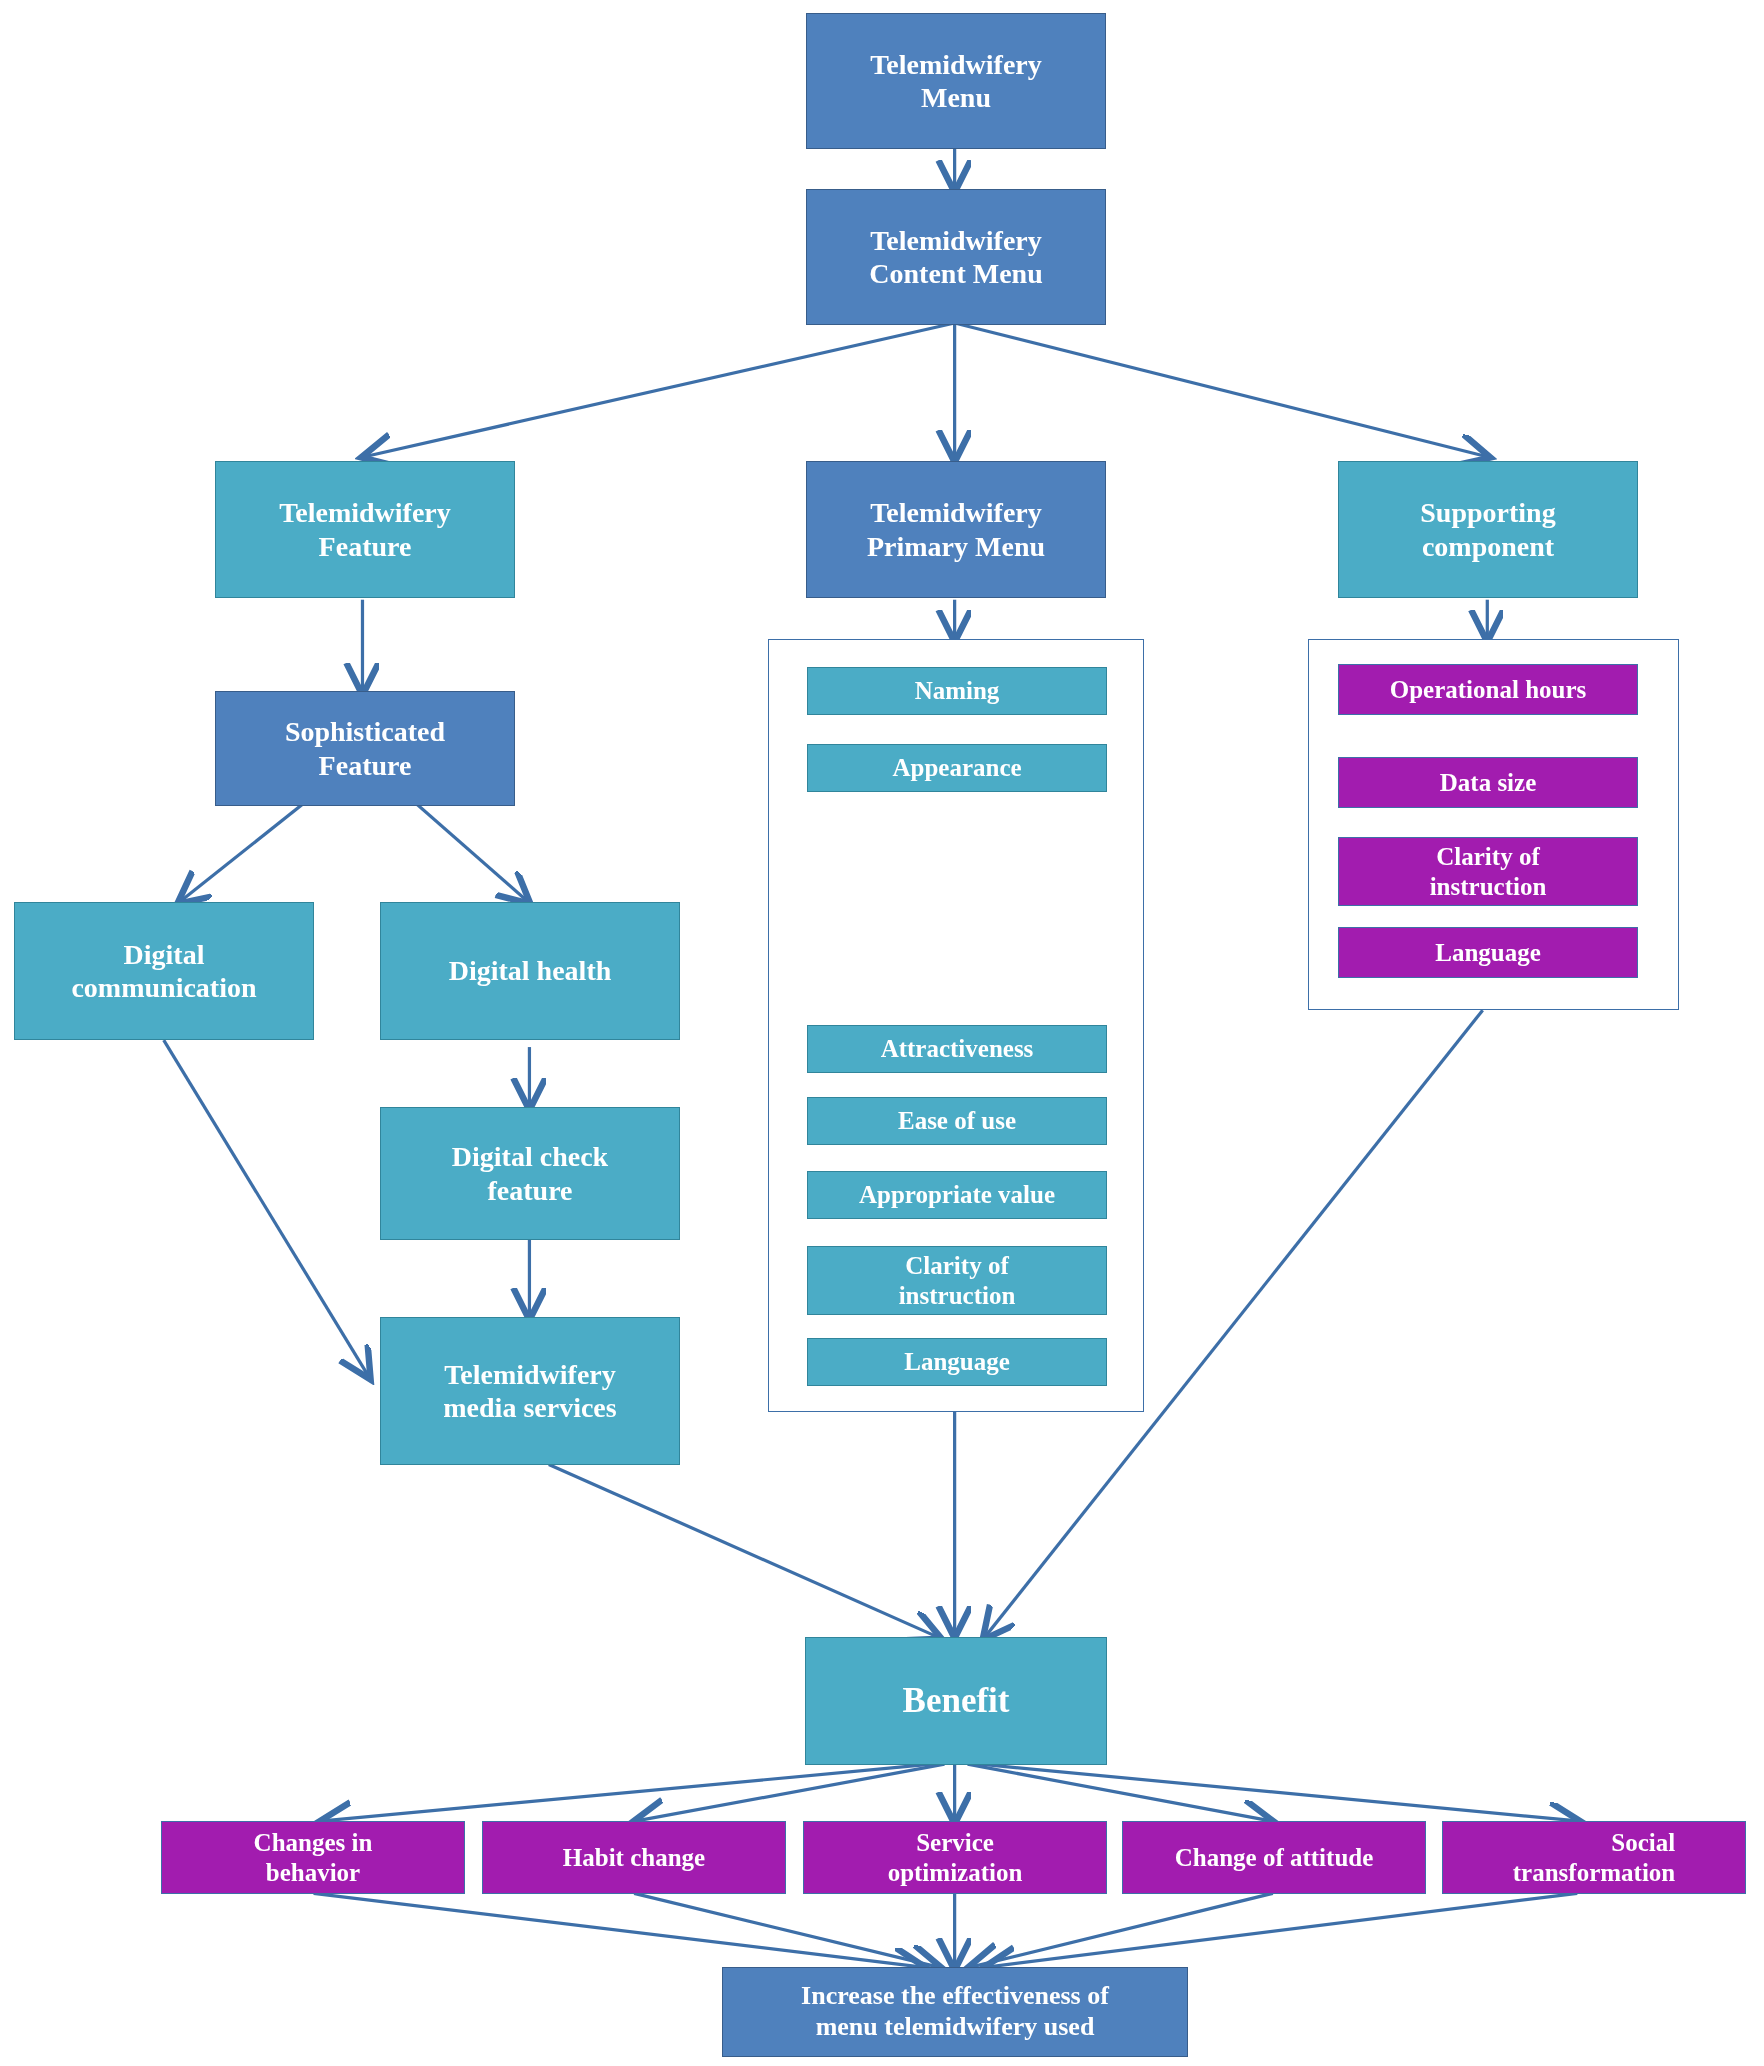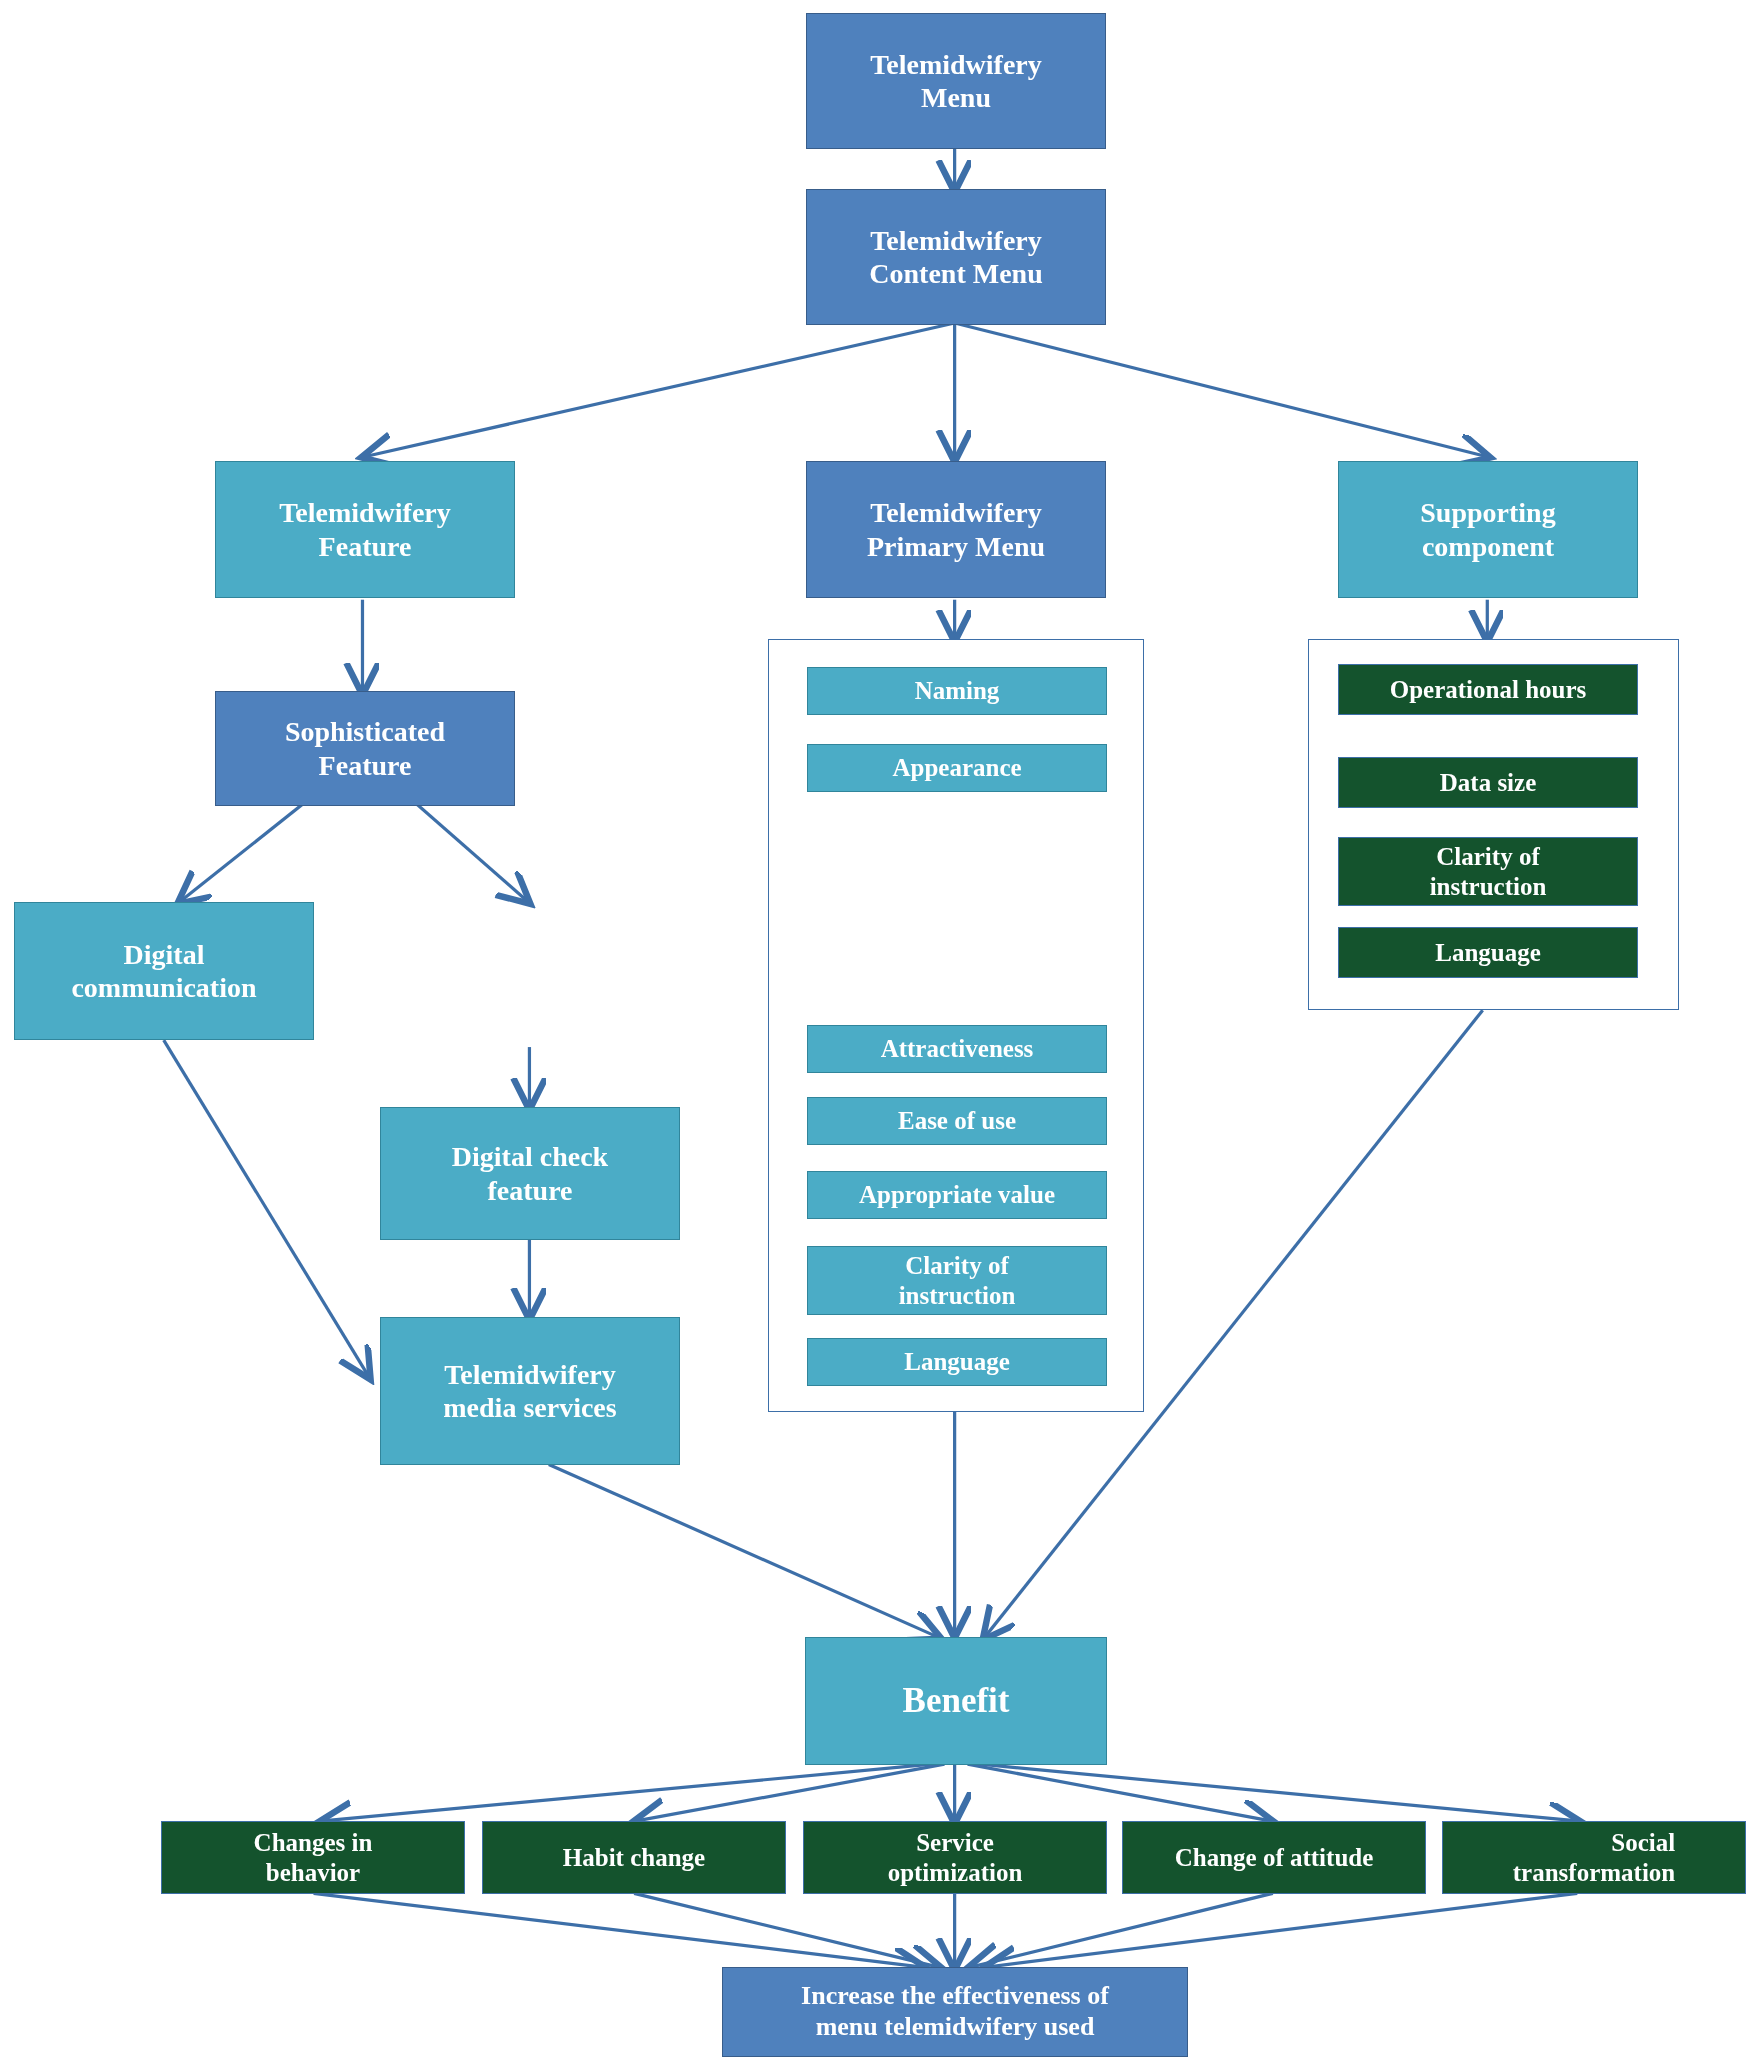--- a/index.html
+++ b/index.html
@@ -35,21 +35,21 @@
   }
   .n-blue{
     background:#4F81BD;
     border:1.4px solid #385D8A;
   }
   .n-teal{
     background:#4BACC6;
     border:1.4px solid #31859B;
   }
   .n-rose{
-    background:#14532d;
+    background:#a21caf;
     border:1.8px solid #3D6FA8;
   }
   .group-box{
     position:absolute;
     box-sizing:border-box;
     background:#ffffff;
     border:1.8px solid #3D6FA8;
     z-index:4;
   }
   .lbl{white-space:pre-line;display:block;padding:0 4.6px;}
@@ -137,20 +137,23 @@
   <div class="node n-blue" style="left:215px; top:691px; width:300px; height:115px; font-size:28px;">
     <span class="lbl">Sophisticated
 Feature</span>
   </div>
 
   <div class="node n-teal" style="left:14px; top:902px; width:300px; height:138px; font-size:28px;">
     <span class="lbl">Digital
 communication</span>
   </div>
 
+  <div class="node n-teal" style="left:380px; top:902px; width:300px; height:138px; font-size:28px;">
+    <span class="lbl">Digital health</span>
+  </div>
 
   <div class="node n-teal" style="left:380px; top:1107px; width:300px; height:133px; font-size:28px;">
     <span class="lbl">Digital check
 feature</span>
   </div>
 
   <div class="node n-teal" style="left:380px; top:1317px; width:300px; height:148px; font-size:28px;">
     <span class="lbl">Telemidwifery
 media services</span>
   </div>

